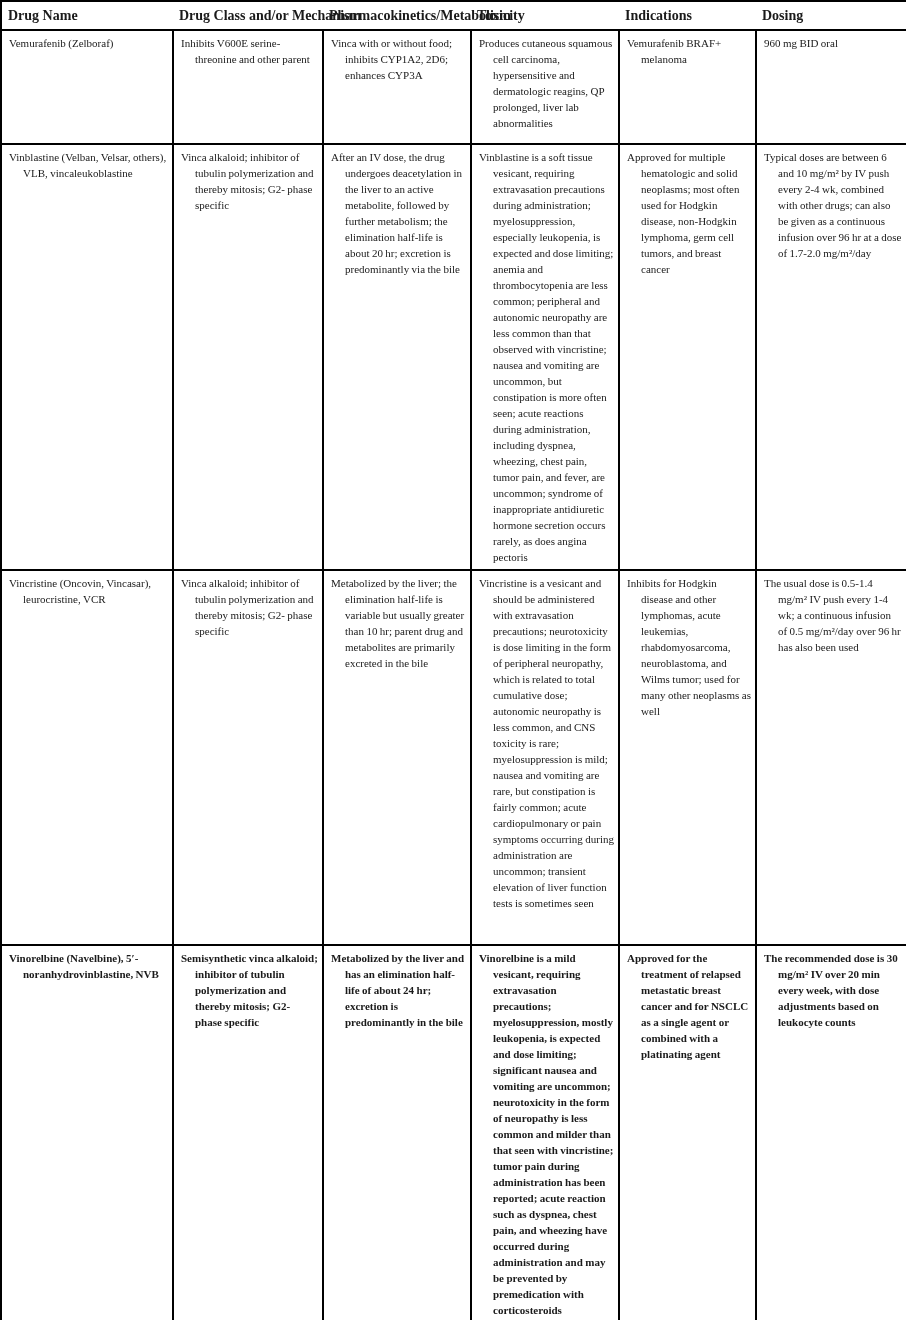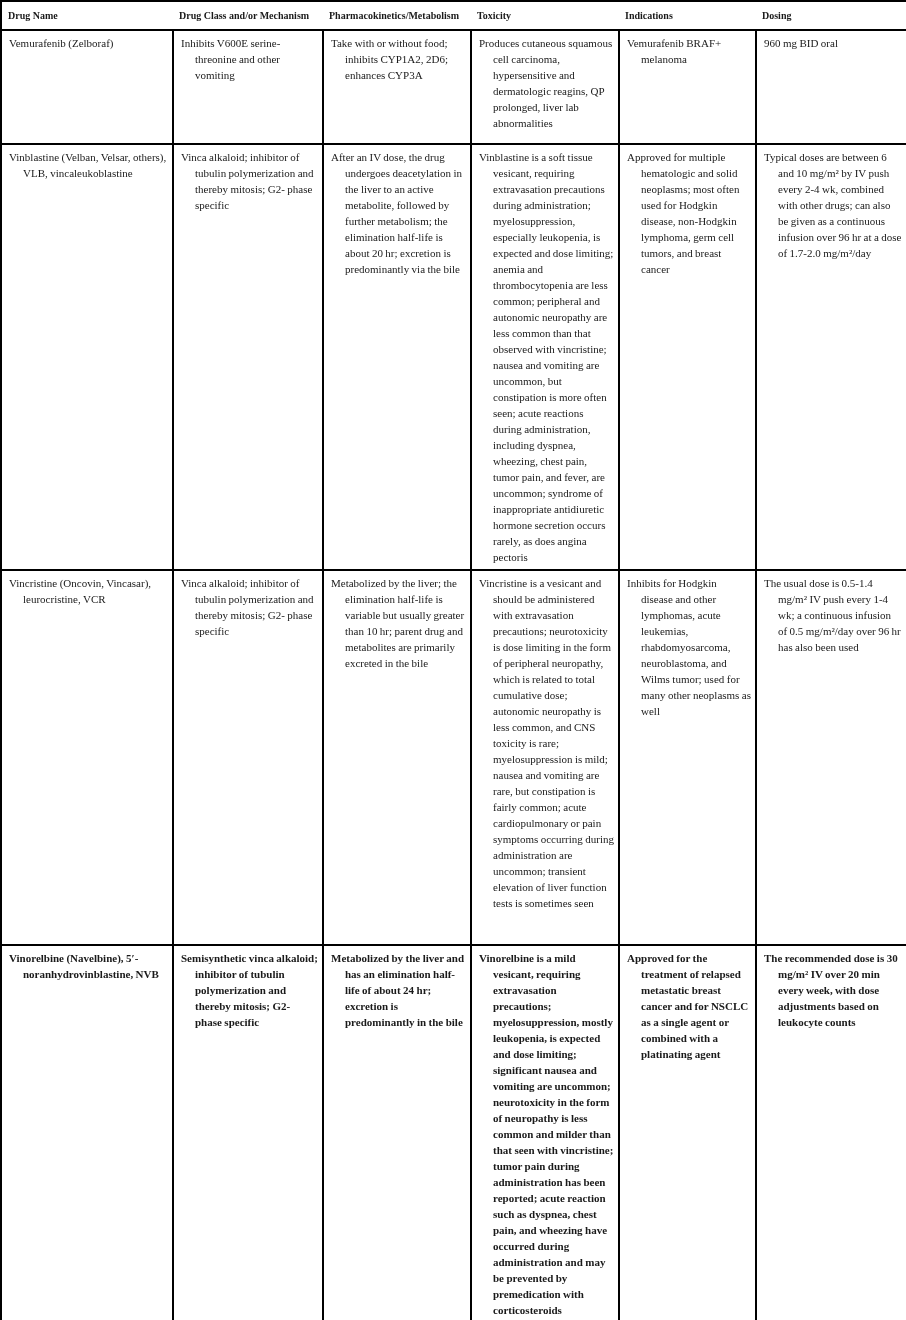--- a/index.html
+++ b/index.html
@@ -22,21 +22,21 @@
   col.c4 { width: 148px; }
   col.c5 { width: 137px; }
   col.c6 { width: 151px; }
 
   thead th {
     border-top: 2px solid #000;
     border-bottom: 2px solid #000;
     text-align: left;
     vertical-align: top;
     font-weight: bold;
-    font-size: 10px;
+    font-size: 14px;
     line-height: 14px;
     padding: 7px 2px 6px 6px;
     white-space: nowrap;
     overflow: visible;
   }
   thead th:first-child { border-left: 2px solid #000; }
   thead th:last-child  { border-right: 2px solid #000; margin-top: 45px; }
 
   tbody td {
     border: 2px solid #000;
@@ -77,24 +77,24 @@
         <th>Indications</th>
         <th>Dosing</th>
       </tr>
     </thead>
     <tbody>
       <tr class="row-1">
         <td>
             <div class="cell-text">Vemurafenib (Zelboraf)</div>
           </td>
         <td>
-            <div class="cell-text">Inhibits V600E serine-threonine and other vomiting</div>
+            <div class="cell-text">Inhibits V600E serine-threonine and other parent</div>
           </td>
         <td>
-            <div class="cell-text">Take with or without food; inhibits CYP1A2, 2D6; enhances CYP3A</div>
+            <div class="cell-text">Vinca with or without food; inhibits CYP1A2, 2D6; enhances CYP3A</div>
           </td>
         <td>
             <div class="cell-text">Produces cutaneous squamous cell carcinoma, hypersensitive and dermatologic reagins, QP prolonged, liver lab abnormalities</div>
           </td>
         <td>
             <div class="cell-text">Vemurafenib BRAF+ melanoma</div>
           </td>
         <td>
             <div class="cell-text">960 mg BID oral</div>
           </td>

